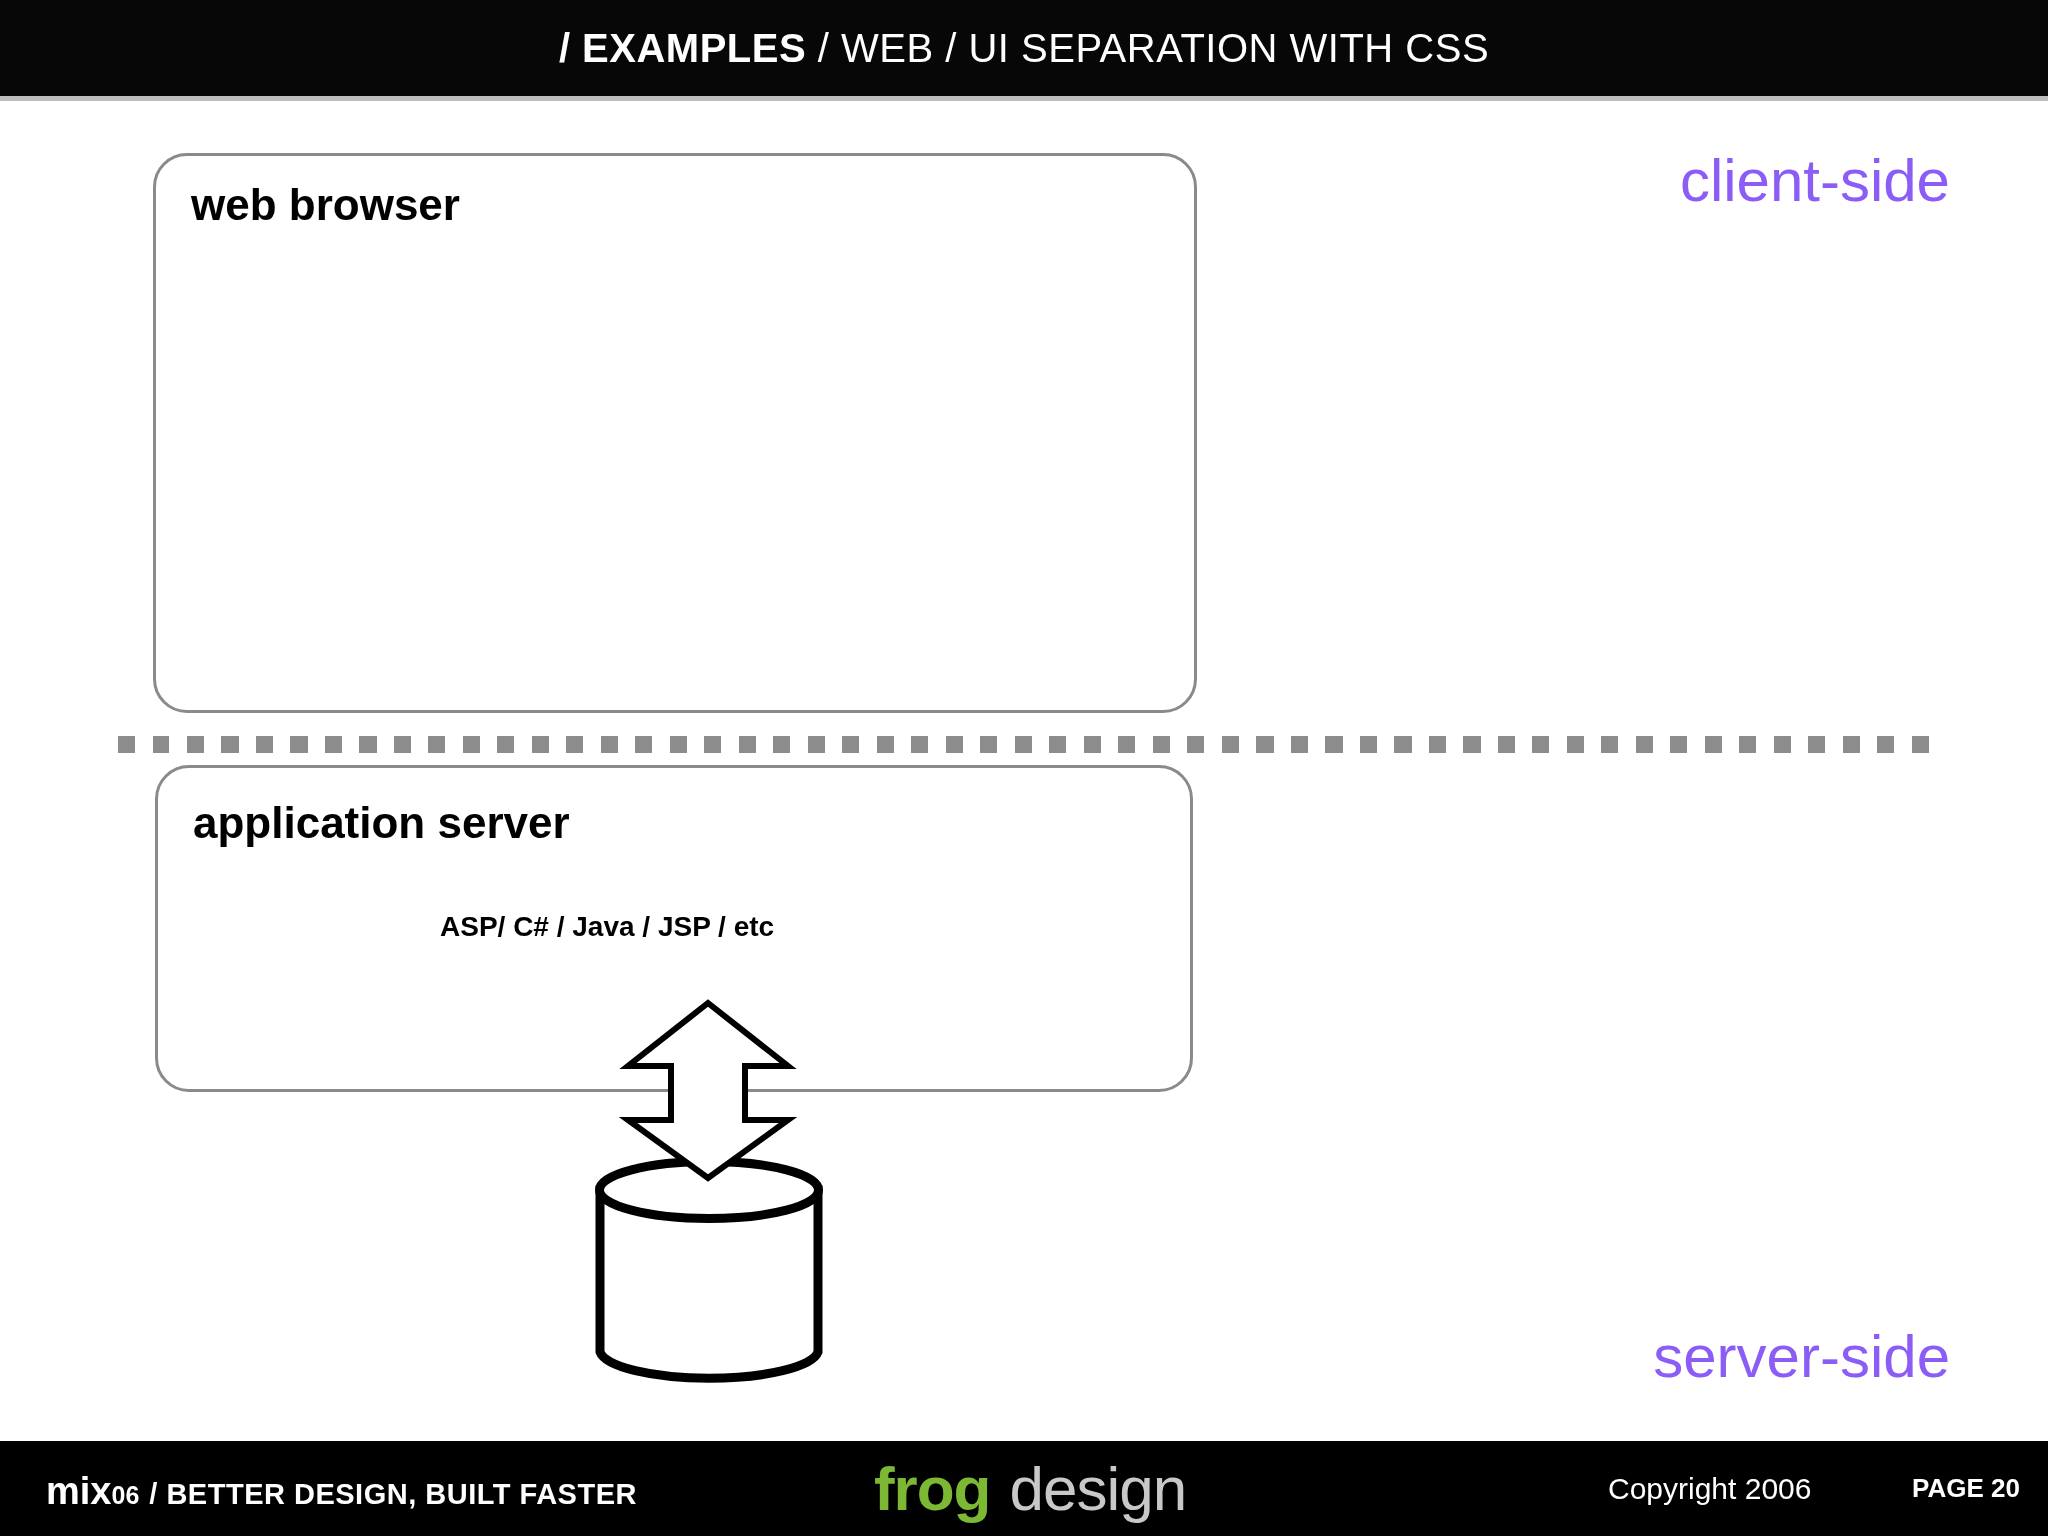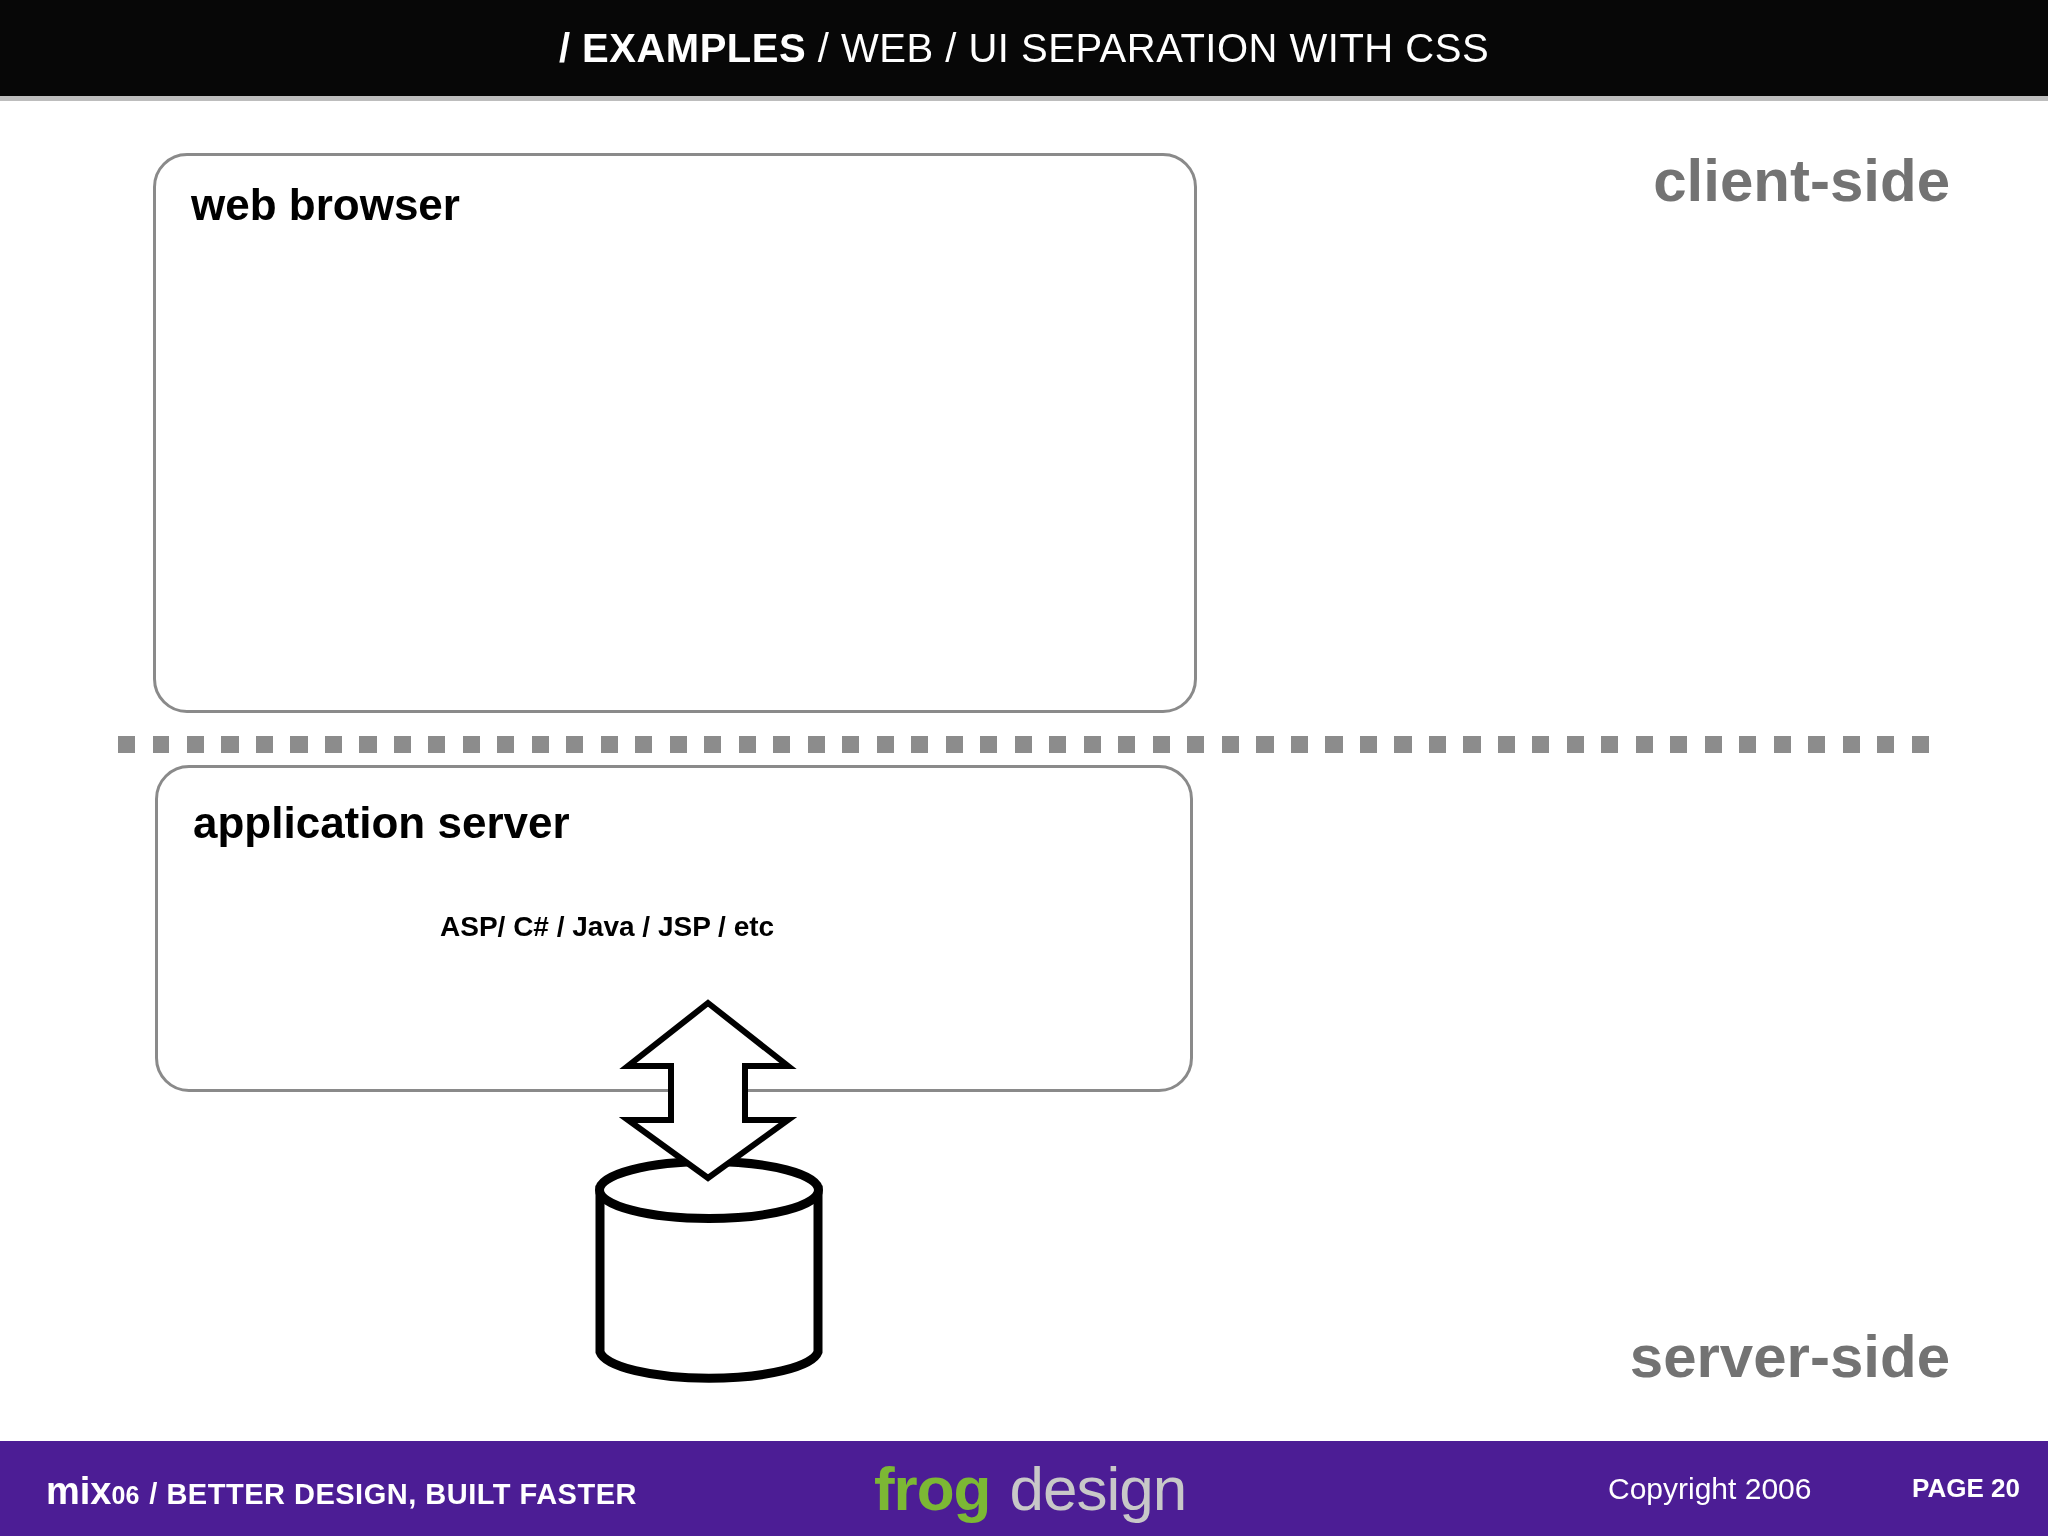--- a/index.html
+++ b/index.html
@@ -12,21 +12,21 @@
   .header-bar {
     position:absolute; left:0; top:0; width:2048px; height:96px;
     background:#070707; border-bottom:5px solid #bdbdbd;
     display:flex; align-items:center; justify-content:center;
   }
   .header-title { font-size:40px; color:#ffffff; letter-spacing:0.5px; }
   .header-title span { white-space:pre; }
   .header-title .b { font-weight:bold; }
 
   
-  .side-label { position:absolute; font-size:60px; font-weight:bold; color:#737373; }
+  .side-label { position:absolute; font-size:60px; font-weight:normal; color:#8b5cf6; }
   .client-label { top:146px; right:98px; }
   .server-label { top:1322px; right:98px; }
 
   
   .diagram-box {
     position:absolute; background:#ffffff;
     border:3px solid #8a8a8a; border-radius:34px; box-sizing:border-box;
   }
   .browser-box { left:153px; top:153px; width:1044px; height:560px; }
   .appserver-box { left:155px; top:765px; width:1038px; height:327px; }
@@ -41,21 +41,21 @@
     background:repeating-linear-gradient(to right,
       #8c8c8c 0px, #8c8c8c 17px, transparent 17px, transparent 34.5px);
   }
 
   
   .db-graphic { position:absolute; left:580px; top:995px; }
 
   
   .footer-bar {
     position:absolute; left:0; top:1441px; width:2048px; height:95px;
-    background:#4c1d95; color:#ffffff;
+    background:#000000; color:#ffffff;
   }
   .footer-left {
     position:absolute; left:46px; top:0; height:95px;
     display:flex; align-items:center;
   }
   .footer-left .cluster { display:inline-flex; align-items:baseline; font-weight:bold; }
   .brand-mix { font-size:38px; letter-spacing:0; }
   .brand-06 { font-size:25px;margin-top:16px; }
   .brand-tagline { font-size:29px; margin-left:10px; letter-spacing:0.5px; white-space:pre; }
   .footer-logo {

